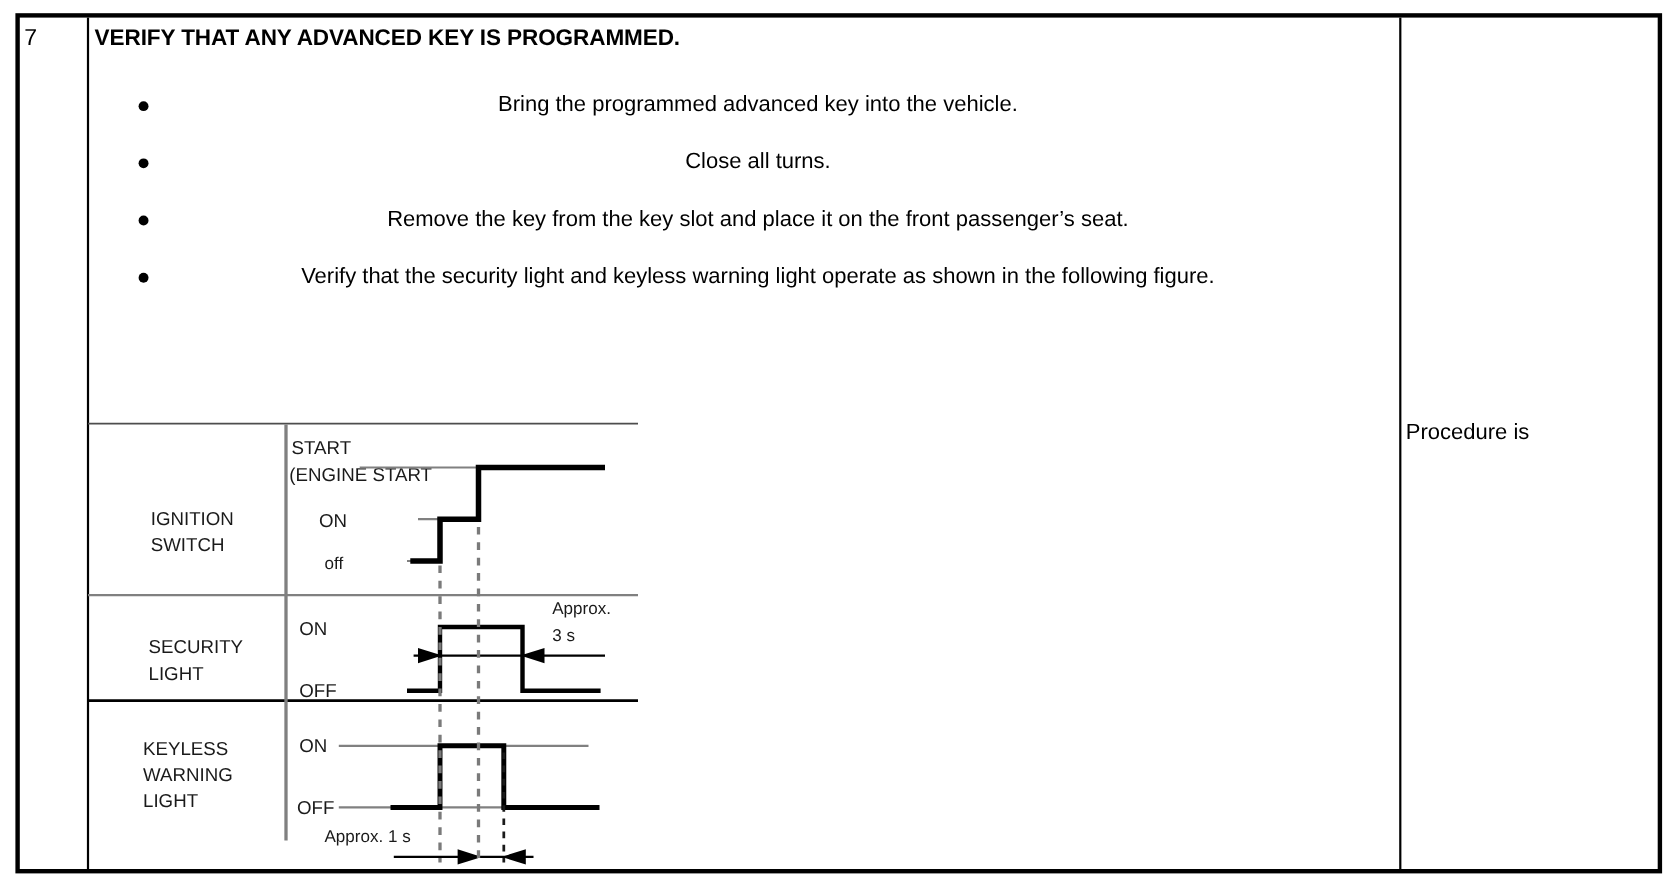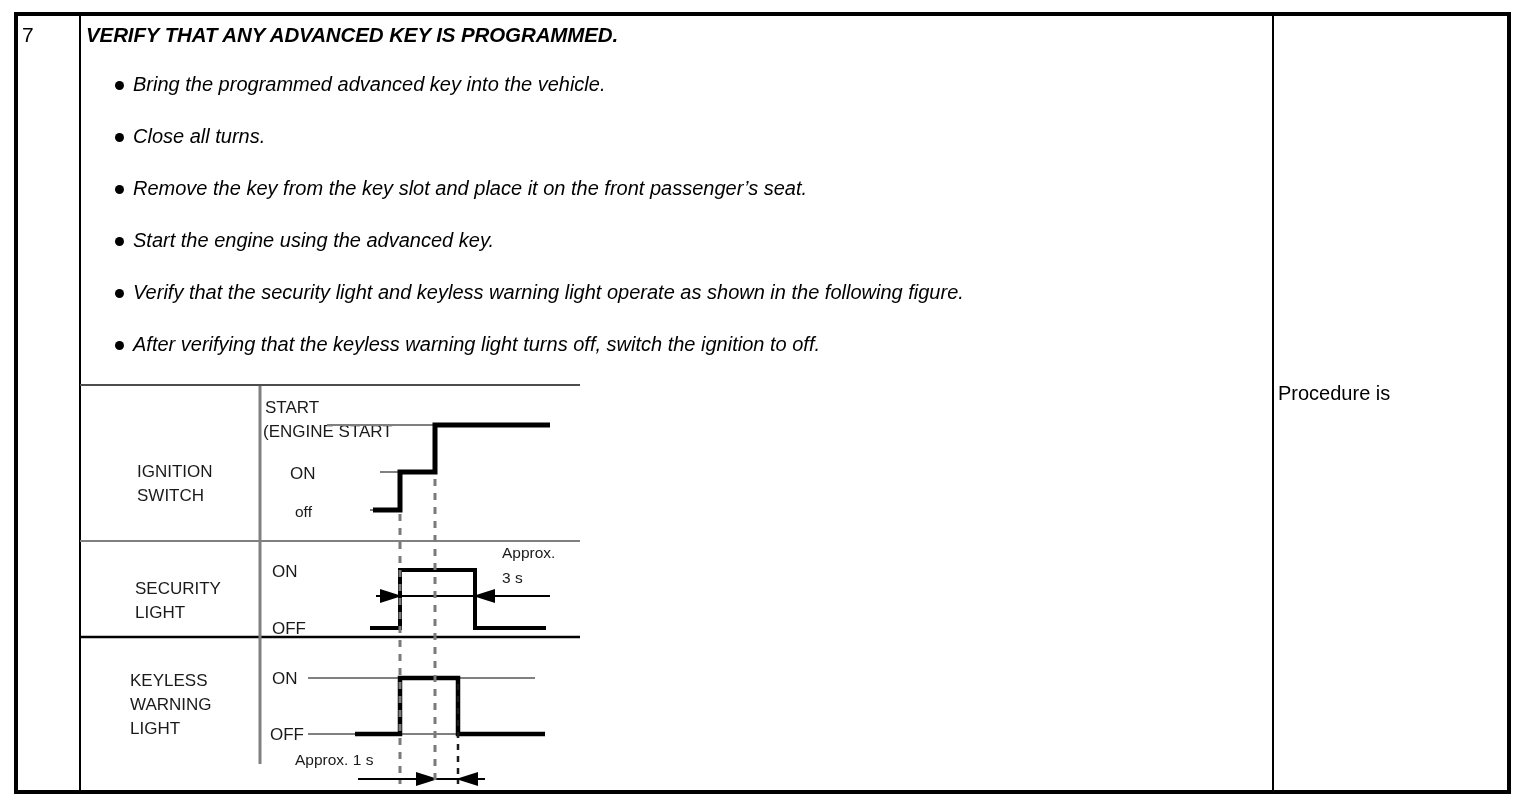--- a/index.html
+++ b/index.html
@@ -48,36 +48,36 @@
     font-size: 21px;
     line-height: 1;
   }
 
   
   .content-cell {
     position: absolute;
     left: 86px;
     top: 24px;
     width: 1160px;
-    font-style: italic;
   }
   .step-title {
     font-size: 20.5px;
     font-weight: bold;
     letter-spacing: -0.1px;
     line-height: 1.1;
     margin: 0 0 0 0;
     white-space: nowrap;
   }
   .bullet-list {
     list-style: none;
-    margin: 1px;
+    margin: 12px;
     padding: 0;
     position: relative;
     top: 26px;
+    text-align: center;
   }
   .bullet-item {
     position: relative;
     padding-left: 46px;
     font-size: 20px;
     line-height: 1;
     margin-bottom: 32px;
     white-space: nowrap;
   }
   .bullet-dot {
@@ -142,29 +142,21 @@
       <li class="bullet-item">
         <span class="bullet-dot"></span>
         <span>Close all turns.</span>
       </li>
       <li class="bullet-item">
         <span class="bullet-dot"></span>
         <span>Remove the key from the key slot and place it on the front passenger’s seat.</span>
       </li>
       <li class="bullet-item">
         <span class="bullet-dot"></span>
-        <span>Start the engine using the advanced key.</span>
-      </li>
-      <li class="bullet-item">
-        <span class="bullet-dot"></span>
         <span>Verify that the security light and keyless warning light operate as shown in the following figure.</span>
-      </li>
-      <li class="bullet-item">
-        <span class="bullet-dot"></span>
-        <span>After verifying that the keyless warning light turns off, switch the ignition to off.</span>
       </li>
     </ul>
   </div>
 
   <div class="result-text">
     <div>Procedure is</div>
   </div>
 
   <div class="timing-diagram">
     <svg width="520" height="410" viewBox="0 0 520 410" xmlns="http://www.w3.org/2000/svg">

